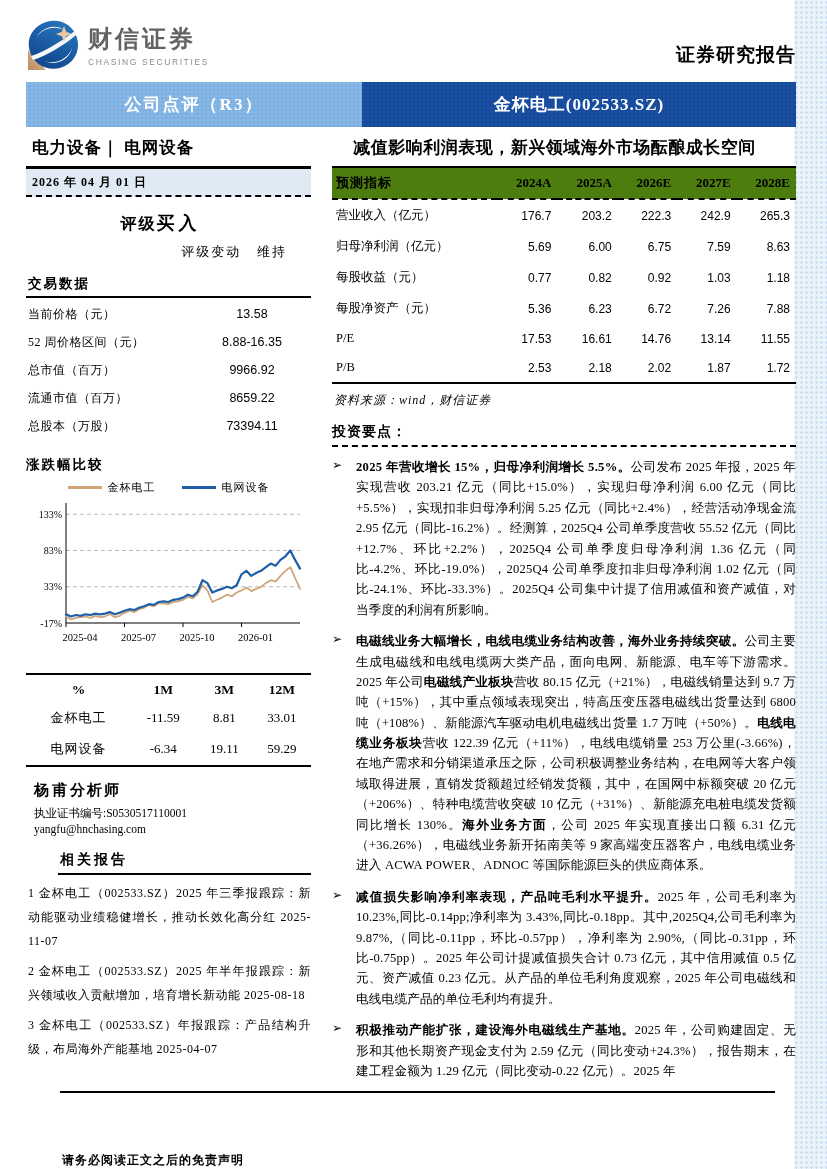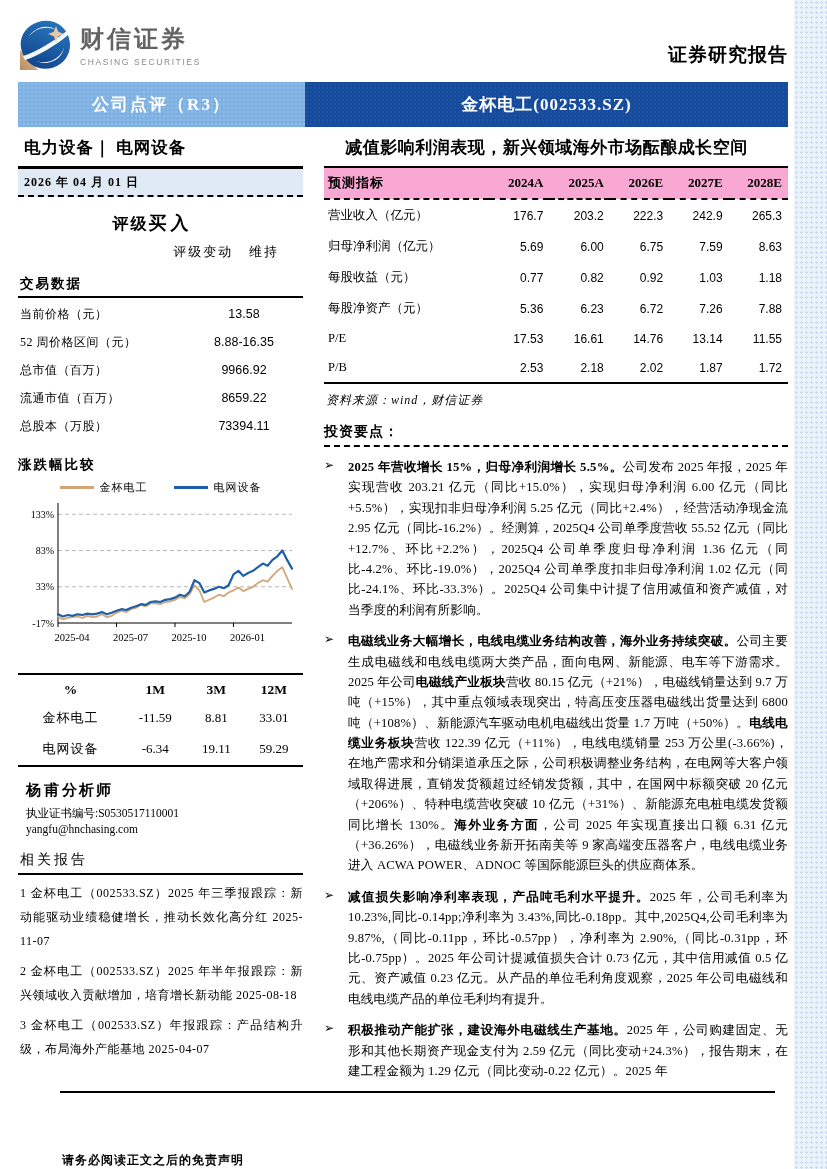--- a/index.html
+++ b/index.html
@@ -8,33 +8,33 @@
     width:827px; height:1169px; position:relative;
     font-family:"Liberation Serif","DejaVu Serif",serif;
     color:#000; overflow:hidden;
   }
   .side-strip {
     position:absolute; top:0; right:0; width:33px; height:1169px;
     background-color:#eaf2fa;
     background-image:radial-gradient(#cadcf0 1px, transparent 1.2px);
     background-size:5px 5px;
   }
-  .page { position:absolute; top:0; left:0; width:793px; padding:10px 5px 0 18px; }
+  .page { position:absolute; top:0; left:8px; width:793px; padding:10px 5px 0 18px; }
 
   
   .masthead { display:flex; justify-content:space-between; align-items:flex-end; height:62px; }
   .brand { display:flex; align-items:center; gap:8px; }
   .brand svg { display:block; }
   .brand-text .cn { font-size:24px; color:#636363; letter-spacing:3px; font-weight:bold; font-family:"Liberation Sans",sans-serif; }
   .brand-text .en { font-size:8.5px; color:#8a8a8a; letter-spacing:1.6px; font-family:"Liberation Sans",sans-serif; margin-top:2px; }
   .report-type { font-size:19px; font-weight:bold; padding-bottom:4px; letter-spacing:1px; }
 
   .band { display:flex; height:45px; margin-top:10px; }
   .band-left {
-    width:287px; background-color:#7eb0e2;
+    width:336px; background-color:#7eb0e2;
     background-image:radial-gradient(#8fbce9 1px, transparent 1.2px); background-size:4px 4px;
     color:#fff; font-size:17px; font-weight:bold;
     display:flex; align-items:center; justify-content:center; letter-spacing:2px;
   }
   .band-right {
     flex:1; background-color:#164a9b;
     background-image:radial-gradient(#1d52a6 1px, transparent 1.2px); background-size:4px 4px;
     color:#fff; font-size:17px; font-weight:bold;
     display:flex; align-items:center; justify-content:center; letter-spacing:1px;
   }
@@ -71,26 +71,26 @@
   table.perf { width:100%; border-collapse:collapse; margin-top:12px; border-top:2.5px solid #000; border-bottom:2.5px solid #000; }
   table.perf th { font-size:13.5px; font-weight:bold; padding:7px 2px 5px; text-align:center; font-family:"Liberation Serif",serif; }
   table.perf td { font-size:13px; padding:6px 2px 7px; text-align:center; }
   table.perf td.name { letter-spacing:1px; }
 
   .analyst { display:flex; justify-content:flex-start; padding:14px 28px 0 8px; }
   .analyst .nm { font-size:15px; font-weight:bold; letter-spacing:3px; }
   .analyst .ttl { font-size:15px; font-weight:bold; letter-spacing:2px; }
   .analyst-cert { font-size:11.5px; padding:6px 0 0 8px; }
   .analyst-mail { font-size:11.5px; padding:2px 0 10px 8px; }
-  .reports-title { font-size:14px; font-weight:normal; letter-spacing:3px; padding:6px 0 4px 2px; border-bottom:2.5px solid #000; }
+  .reports-title { font-size:14px; font-weight:bold; letter-spacing:3px; padding:6px 0 4px 2px; border-bottom:2.5px solid #000;margin-left:32px; }
   .report-item { font-size:12px; line-height:2.0; padding:6px 0 0 2px; text-align:justify; letter-spacing:0.5px; }
 
   
   table.forecast { width:100%; border-collapse:collapse; border-top:2.5px solid #000; border-bottom:2.5px solid #000; }
-  table.forecast thead tr { background:#f9a8d4; }
+  table.forecast thead tr { background:#4d7c0f; }
   table.forecast th { font-size:13px; font-weight:bold; padding:6px 2px; border-bottom:2px dashed #000; }
   table.forecast th.lbl { text-align:left; padding-left:4px; letter-spacing:1px; }
   table.forecast th.yr { text-align:right; padding-right:6px; font-family:"Liberation Serif",serif; }
   table.forecast td { font-size:12.5px; padding:7px 2px; }
   table.forecast td.lbl { text-align:left; padding-left:4px; }
   table.forecast td.num { text-align:right; padding-right:6px; font-family:"Liberation Sans",sans-serif; font-size:12px; }
   .source { font-size:12px; font-style:italic; padding:8px 0 2px 2px; letter-spacing:1px; }
   .hl-title { font-size:14px; font-weight:bold; letter-spacing:1px; margin-top:12px; padding-bottom:4px; border-bottom:2.5px dashed #000; }
   .bullets { margin-top:10px; }
   .bullet { display:flex; margin-bottom:11px; }

